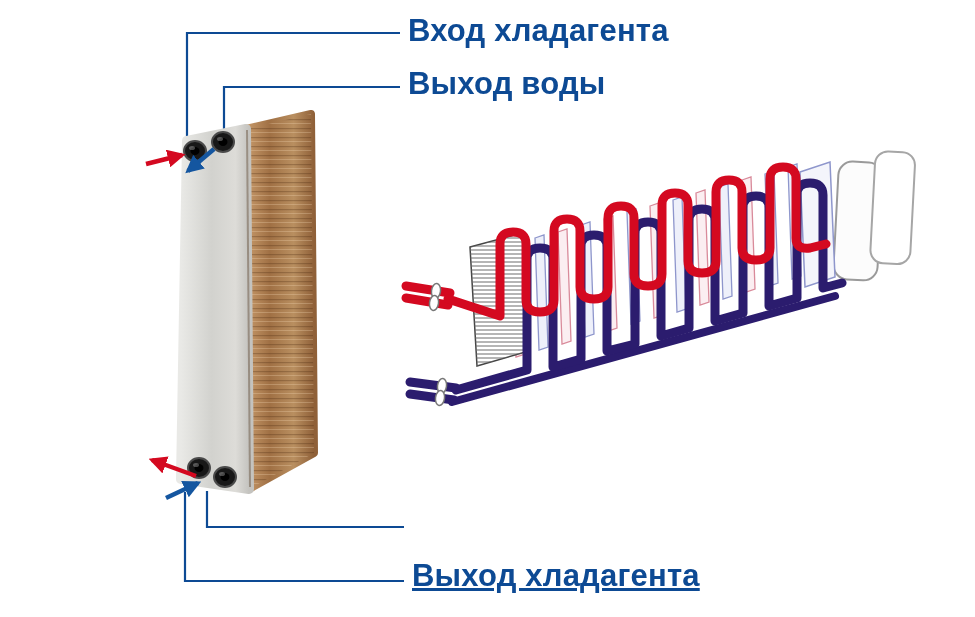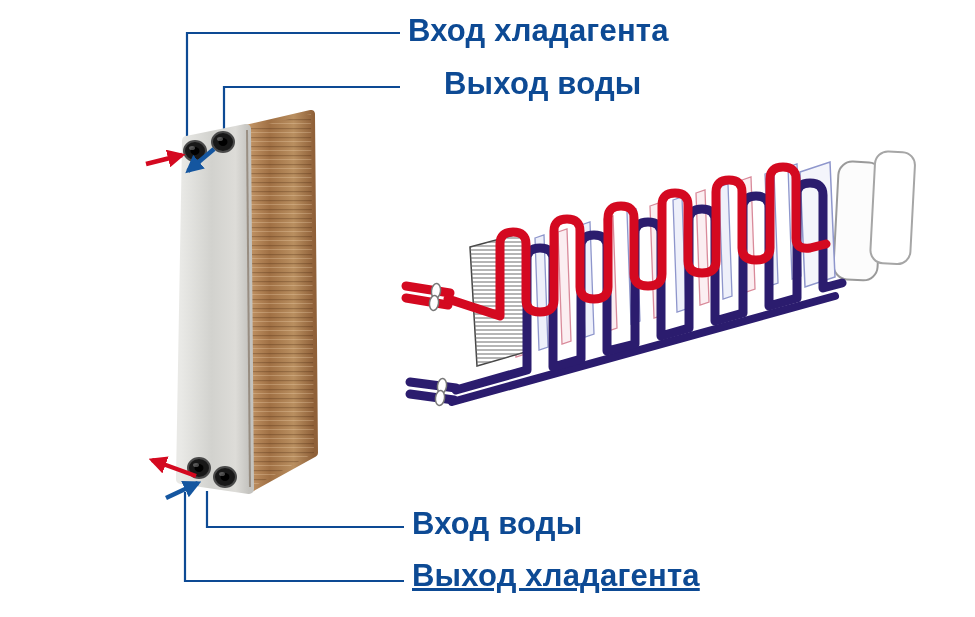--- a/index.html
+++ b/index.html
@@ -14,21 +14,21 @@
   .lbl{
     position:absolute;
     color:#0d4a94;
     font-weight:700;
     font-size:31px;
     line-height:1.15;
     white-space:nowrap;
     letter-spacing:0.2px;
   }
   .lbl-ref-in{left:408px;top:13px;}
-  .lbl-water-out{left:408px;top:66px;margin-left:36px;}
+  .lbl-water-out{left:408px;top:66px;}
   .lbl-water-in{left:412px;top:506px;}
   .lbl-ref-out{left:412px;top:558px;text-decoration:underline;}
 </style>
 </head>
 <body>
 
 <div class="canvas">
 
   <svg width="975" height="617" viewBox="0 0 975 617">
     <defs>
@@ -174,16 +174,15 @@
         <ellipse cx="436" cy="291" rx="4.5" ry="7.5" transform="rotate(8 436 291)"></ellipse>
         <ellipse cx="434" cy="303" rx="4.5" ry="7.5" transform="rotate(8 434 303)"></ellipse>
         <ellipse cx="442" cy="386" rx="4.5" ry="7.5" transform="rotate(8 442 386)"></ellipse>
         <ellipse cx="440" cy="398" rx="4.5" ry="7.5" transform="rotate(8 440 398)"></ellipse>
       </g>
     </g>
   </svg>
 
   <div class="lbl lbl-ref-in">Вход хладагента</div>
   <div class="lbl lbl-water-out">Выход воды</div>
-  <div class="lbl lbl-water-in">Вход воды</div>
   <div class="lbl lbl-ref-out">Выход хладагента</div>
 
 </div>
 
 </body></html>

